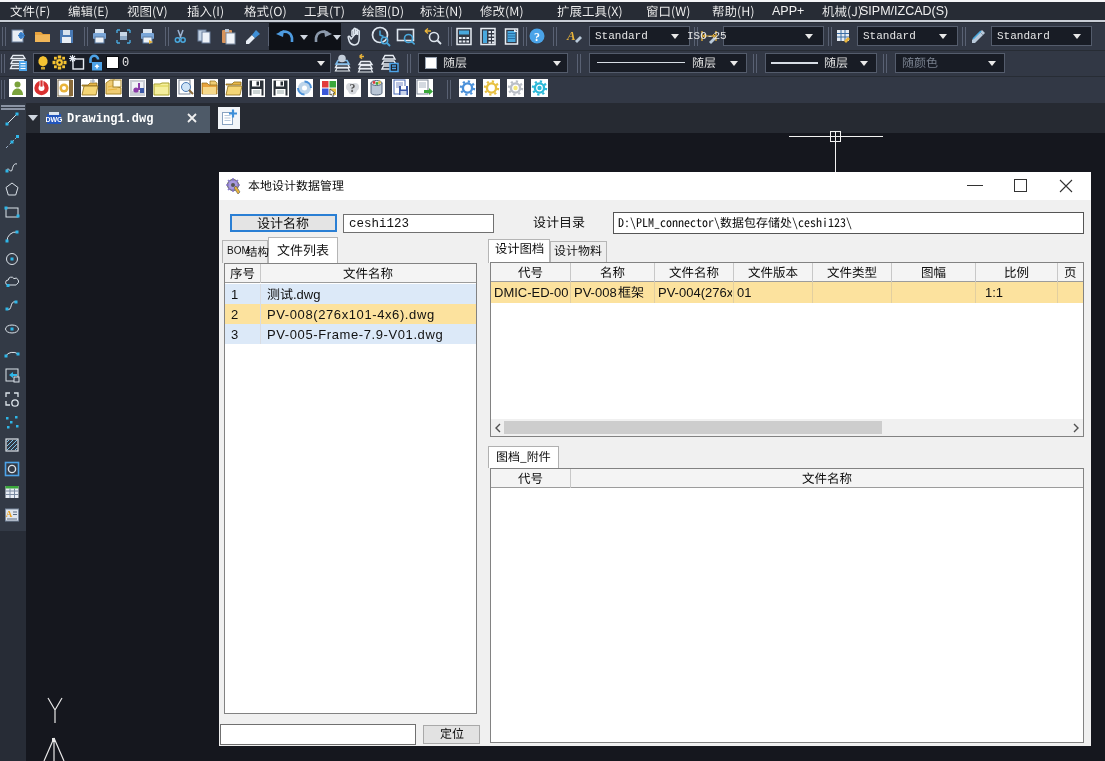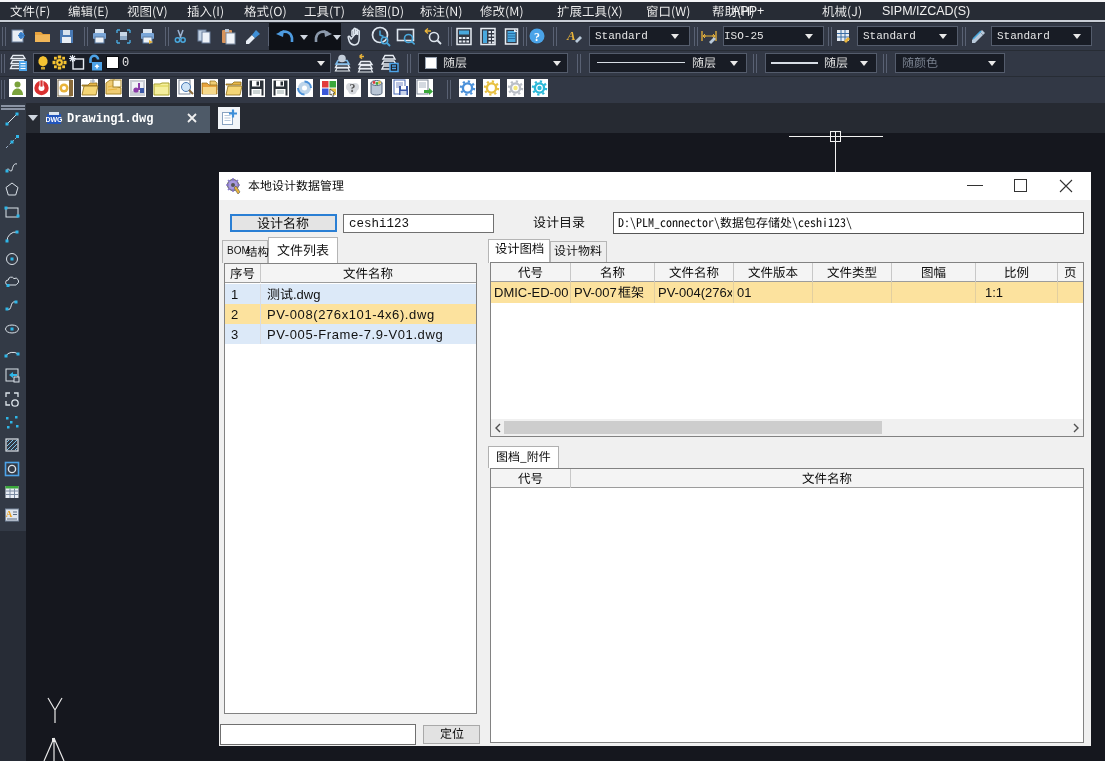--- a/index.html
+++ b/index.html
@@ -240,22 +240,22 @@
   </svg>
 <svg style="position:absolute;left:822.0px;top:3.0px;overflow:visible" width="43" height="17">
     <g fill="#f0f0f0" transform="translate(0,13) scale(0.01250,-0.01250)">
       <use href="#gs673a" x="0"></use>
       <use href="#gs68b0" x="1000"></use>
       <use href="#gs28" x="2000"></use>
       <use href="#gs4a" x="2338"></use>
       <use href="#gs29" x="2873"></use>
     </g>
   </svg>
-<div style="position:absolute;left:732px;top:4px;width:40px;height:16px;color:#f0f0f0;font:12.5px 'Liberation Sans',sans-serif">APP+</div>
-<div style="position:absolute;left:882px;top:4px;width:120px;height:16px;color:#f0f0f0;font:12.5px 'Liberation Sans',sans-serif">SIPM/IZCAD(S)</div>
+<div style="position:absolute;left:772px;top:4px;width:40px;height:16px;color:#f0f0f0;font:12.5px 'Liberation Sans',sans-serif">APP+</div>
+<div style="position:absolute;left:860px;top:4px;width:120px;height:16px;color:#f0f0f0;font:12.5px 'Liberation Sans',sans-serif">SIPM/IZCAD(S)</div>
 <div style="position:absolute;left:2px;top:27px;width:1px;height:19px;background:#596173"></div>
 <div style="position:absolute;left:5px;top:27px;width:1px;height:19px;background:#596173"></div>
 <svg style="position:absolute;left:10px;top:28px" width="17" height="17">
     <rect x="2" y="2" width="11" height="12" fill="#e8edf4" stroke="#6b7f9c"></rect>
     <path d="M9 5h5v5h-5z" fill="#4a90d9"></path>
     <path d="M11 4v7M8 7.5h7" stroke="#3779c0" stroke-width="1.6"></path>
   </svg>
 <svg style="position:absolute;left:34px;top:28px" width="17" height="17">
     <path d="M1 4h6l2 2h7v8H1z" fill="#e8a33d"></path>
     <path d="M1 7h15v7H1z" fill="#f0b659"></path>
@@ -387,21 +387,21 @@
 <div style="position:absolute;left:671px;top:34px;width:0;height:0;border-left:4px solid transparent;border-right:4px solid transparent;border-top:5px solid #e8e8e8"></div>
 <div style="position:absolute;left:694px;top:27px;width:1px;height:19px;background:#596173"></div>
 <div style="position:absolute;left:697px;top:27px;width:1px;height:19px;background:#596173"></div>
 <svg style="position:absolute;left:701px;top:28px" width="17" height="17">
     <path d="M1 3v10M15 3v10" stroke="#e8b33a" stroke-width="1.3"></path>
     <path d="M2 8h12" stroke="#e8b33a"></path>
     <path d="M5 8l-3 0m0 0l2-2m-2 2l2 2M11 8l3 0m0 0l-2-2m2 2l-2 2" stroke="#e8b33a"></path>
     <path d="M8 14l5-5 2 2-5 5z" fill="#b9c9da"></path>
   </svg>
 <div style="position:absolute;left:723px;top:26px;width:101px;height:20px;background:#181c25;border:1px solid #545c6c"></div>
-<div style="position:absolute;left:724px;top:30px;width:80px;height:13px;color:#e6e6e6;font:11px 'Liberation Mono',monospace">ISO-25</div>
+<div style="position:absolute;left:687px;top:30px;width:80px;height:13px;color:#e6e6e6;font:11px 'Liberation Mono',monospace">ISO-25</div>
 <div style="position:absolute;left:805px;top:34px;width:0;height:0;border-left:4px solid transparent;border-right:4px solid transparent;border-top:5px solid #e8e8e8"></div>
 <div style="position:absolute;left:828px;top:27px;width:1px;height:19px;background:#596173"></div>
 <div style="position:absolute;left:831px;top:27px;width:1px;height:19px;background:#596173"></div>
 <svg style="position:absolute;left:836px;top:28px" width="17" height="17">
     <rect x="1" y="2" width="12" height="11" fill="#e7edf4"></rect>
     <path d="M1 5.5h12M1 9h12M5 2v11M9 2v11" stroke="#3b6ea5"></path>
     <path d="M8 13l4-4 2 2-4 4z" fill="#e8b33a"></path>
   </svg>
 <div style="position:absolute;left:857px;top:26px;width:101px;height:20px;background:#181c25;border:1px solid #545c6c"></div>
 <div style="position:absolute;left:863px;top:30px;width:80px;height:13px;color:#e6e6e6;font:11px 'Liberation Mono',monospace">Standard</div>
@@ -1015,21 +1015,21 @@
 <div style="position:absolute;left:1057px;top:263px;width:1px;height:19px;background:#c8c8c8"></div>
 <div style="position:absolute;left:491px;top:282px;width:592px;height:21px;background:#fce29e"></div>
 <div style="position:absolute;left:570px;top:282px;width:1px;height:21px;background:#e2cfa0"></div>
 <div style="position:absolute;left:654px;top:282px;width:1px;height:21px;background:#e2cfa0"></div>
 <div style="position:absolute;left:733px;top:282px;width:1px;height:21px;background:#e2cfa0"></div>
 <div style="position:absolute;left:812px;top:282px;width:1px;height:21px;background:#e2cfa0"></div>
 <div style="position:absolute;left:891px;top:282px;width:1px;height:21px;background:#e2cfa0"></div>
 <div style="position:absolute;left:975px;top:282px;width:1px;height:21px;background:#e2cfa0"></div>
 <div style="position:absolute;left:1057px;top:282px;width:1px;height:21px;background:#e2cfa0"></div>
 <div style="position:absolute;left:494px;top:285px;width:74px;height:16px;color:#111;font:13px 'Liberation Sans',sans-serif;overflow:hidden;white-space:nowrap">DMIC-ED-001</div>
-<div style="position:absolute;left:574px;top:285px;width:44px;height:16px;color:#111;font:13px 'Liberation Sans',sans-serif;white-space:nowrap">PV-007</div>
+<div style="position:absolute;left:574px;top:285px;width:44px;height:16px;color:#111;font:13px 'Liberation Sans',sans-serif;white-space:nowrap">PV-008</div>
 <svg style="position:absolute;left:618.0px;top:283.0px;overflow:visible" width="29" height="18">
     <g fill="#111" transform="translate(0,14) scale(0.01300,-0.01300)">
       <use href="#gs6846" x="0"></use>
       <use href="#gs67b6" x="1000"></use>
     </g>
   </svg>
 <div style="position:absolute;left:658px;top:285px;width:74px;height:16px;color:#111;font:13px 'Liberation Sans',sans-serif;overflow:hidden;white-space:nowrap">PV-004(276x</div>
 <div style="position:absolute;left:737px;top:285px;width:30px;height:16px;color:#111;font:13px 'Liberation Sans',sans-serif">01</div>
 <div style="position:absolute;left:985px;top:285px;width:30px;height:16px;color:#111;font:13px 'Liberation Sans',sans-serif">1:1</div>
 <div style="position:absolute;left:491px;top:419px;width:592px;height:17px;background:#f0f0f0"></div>

